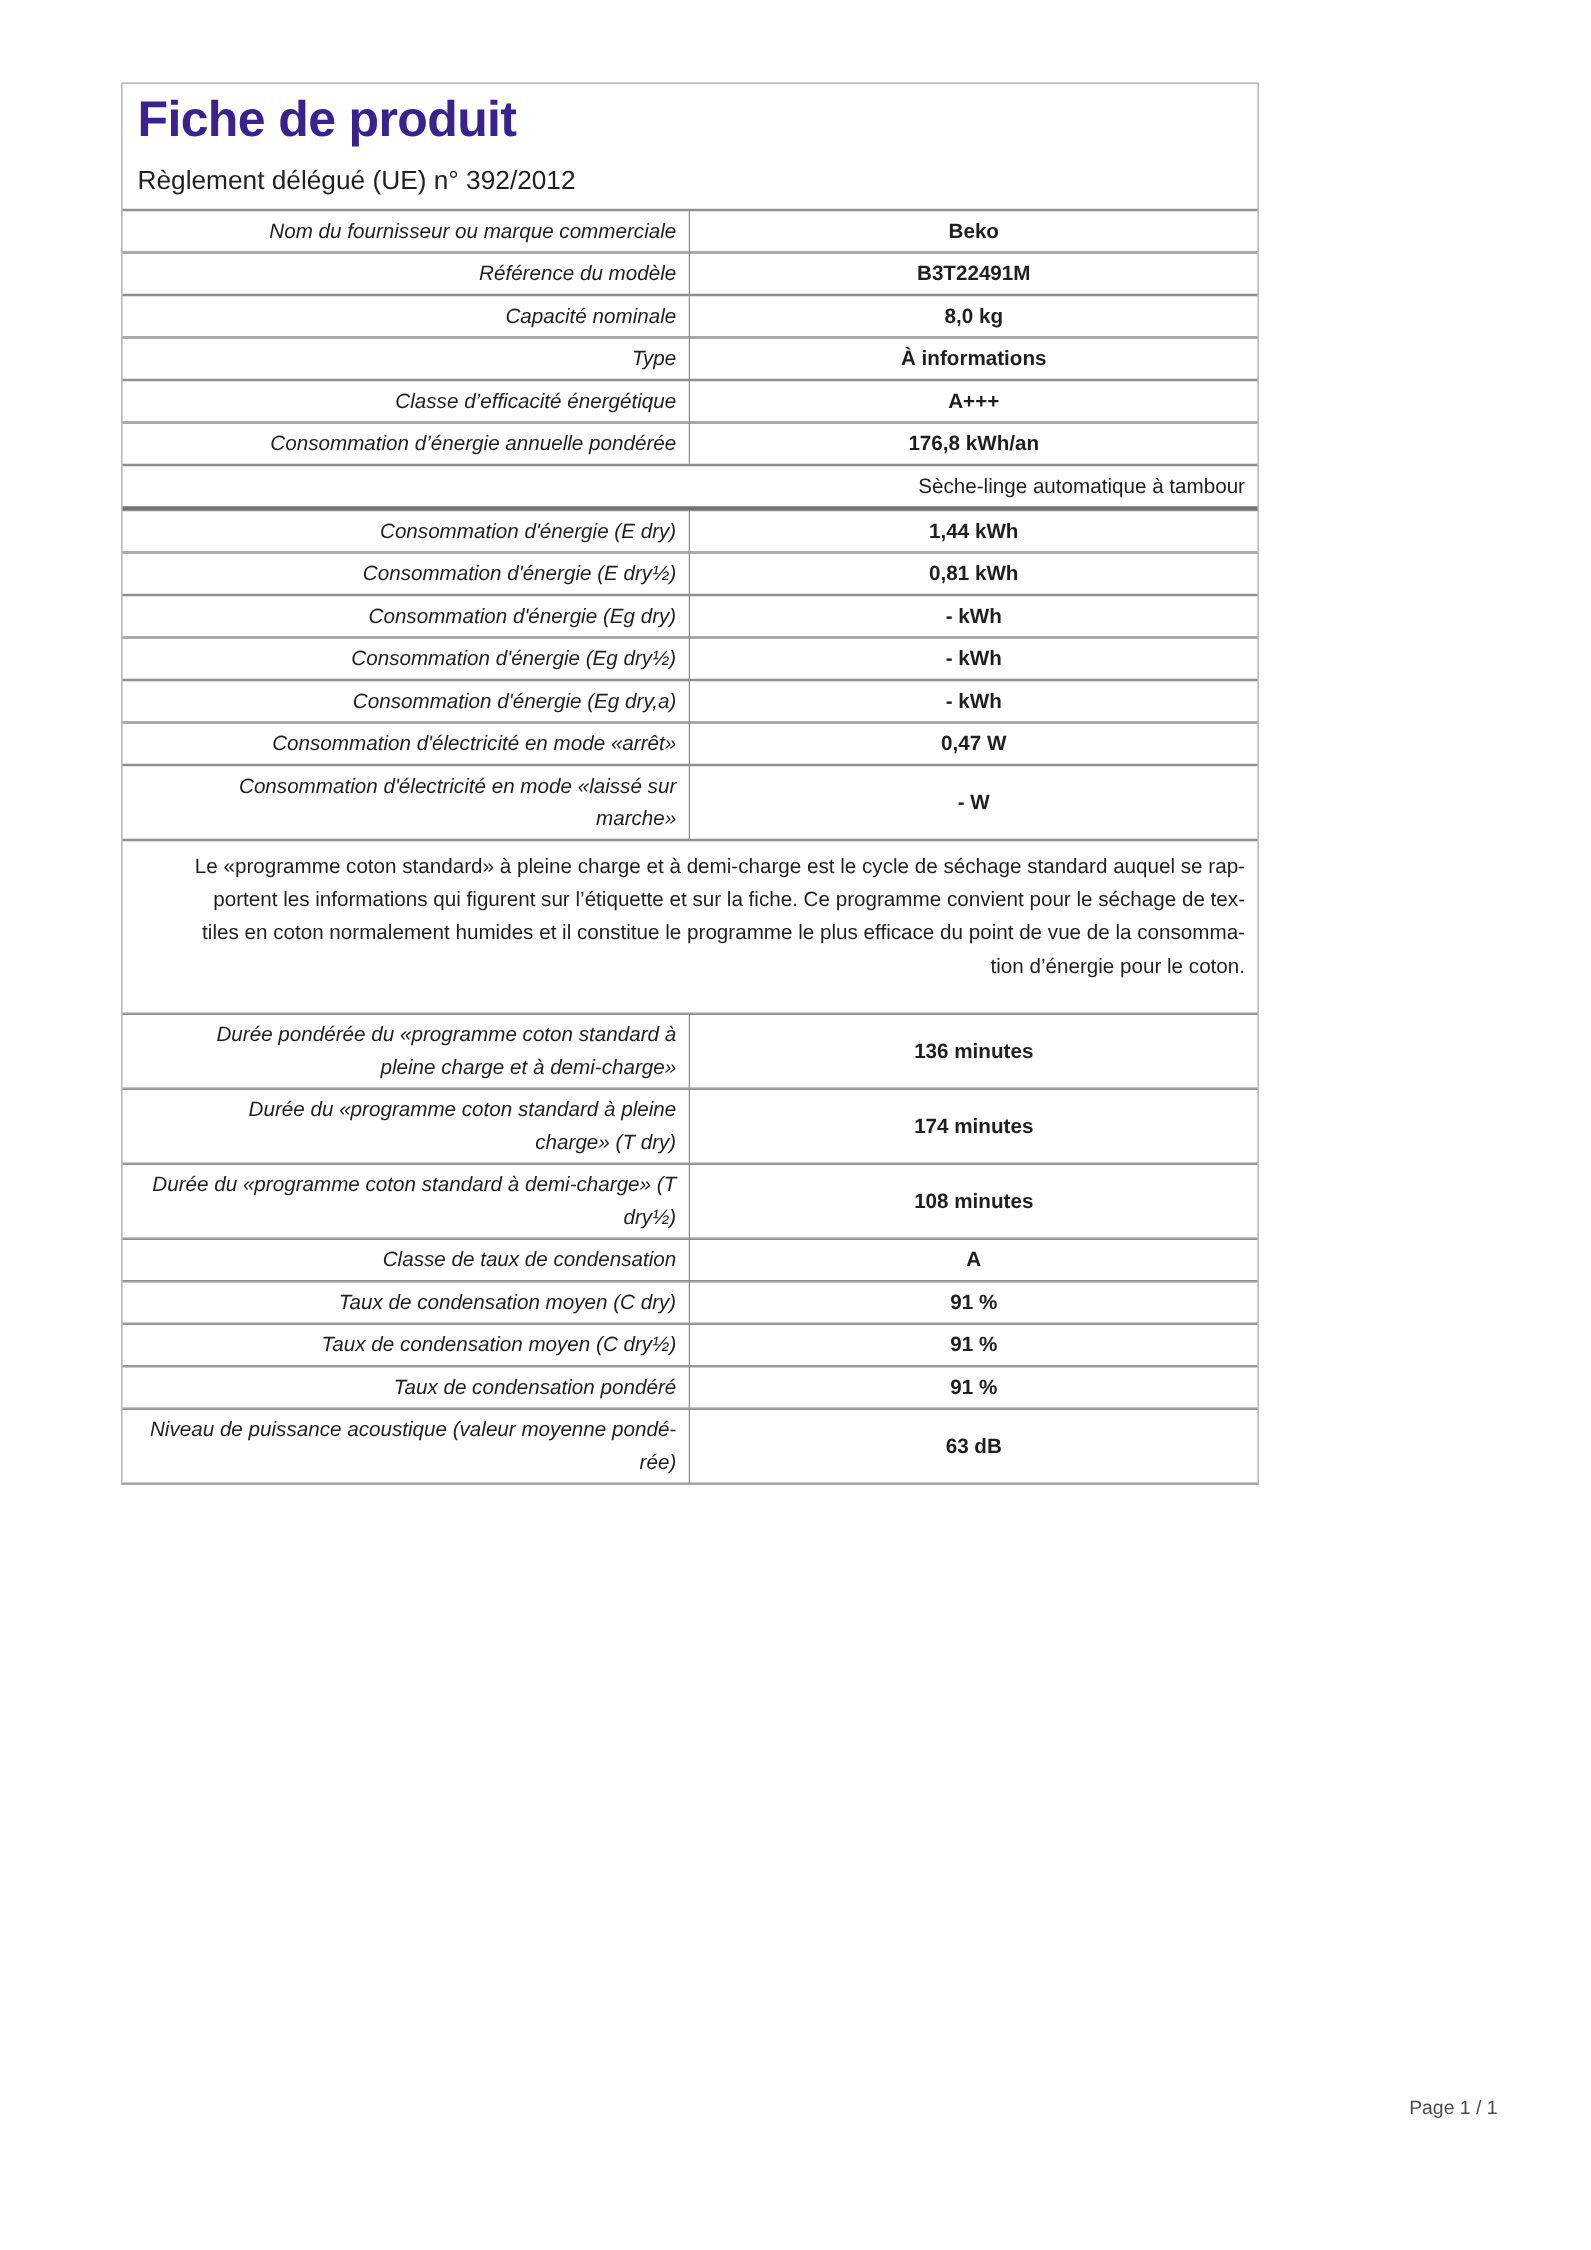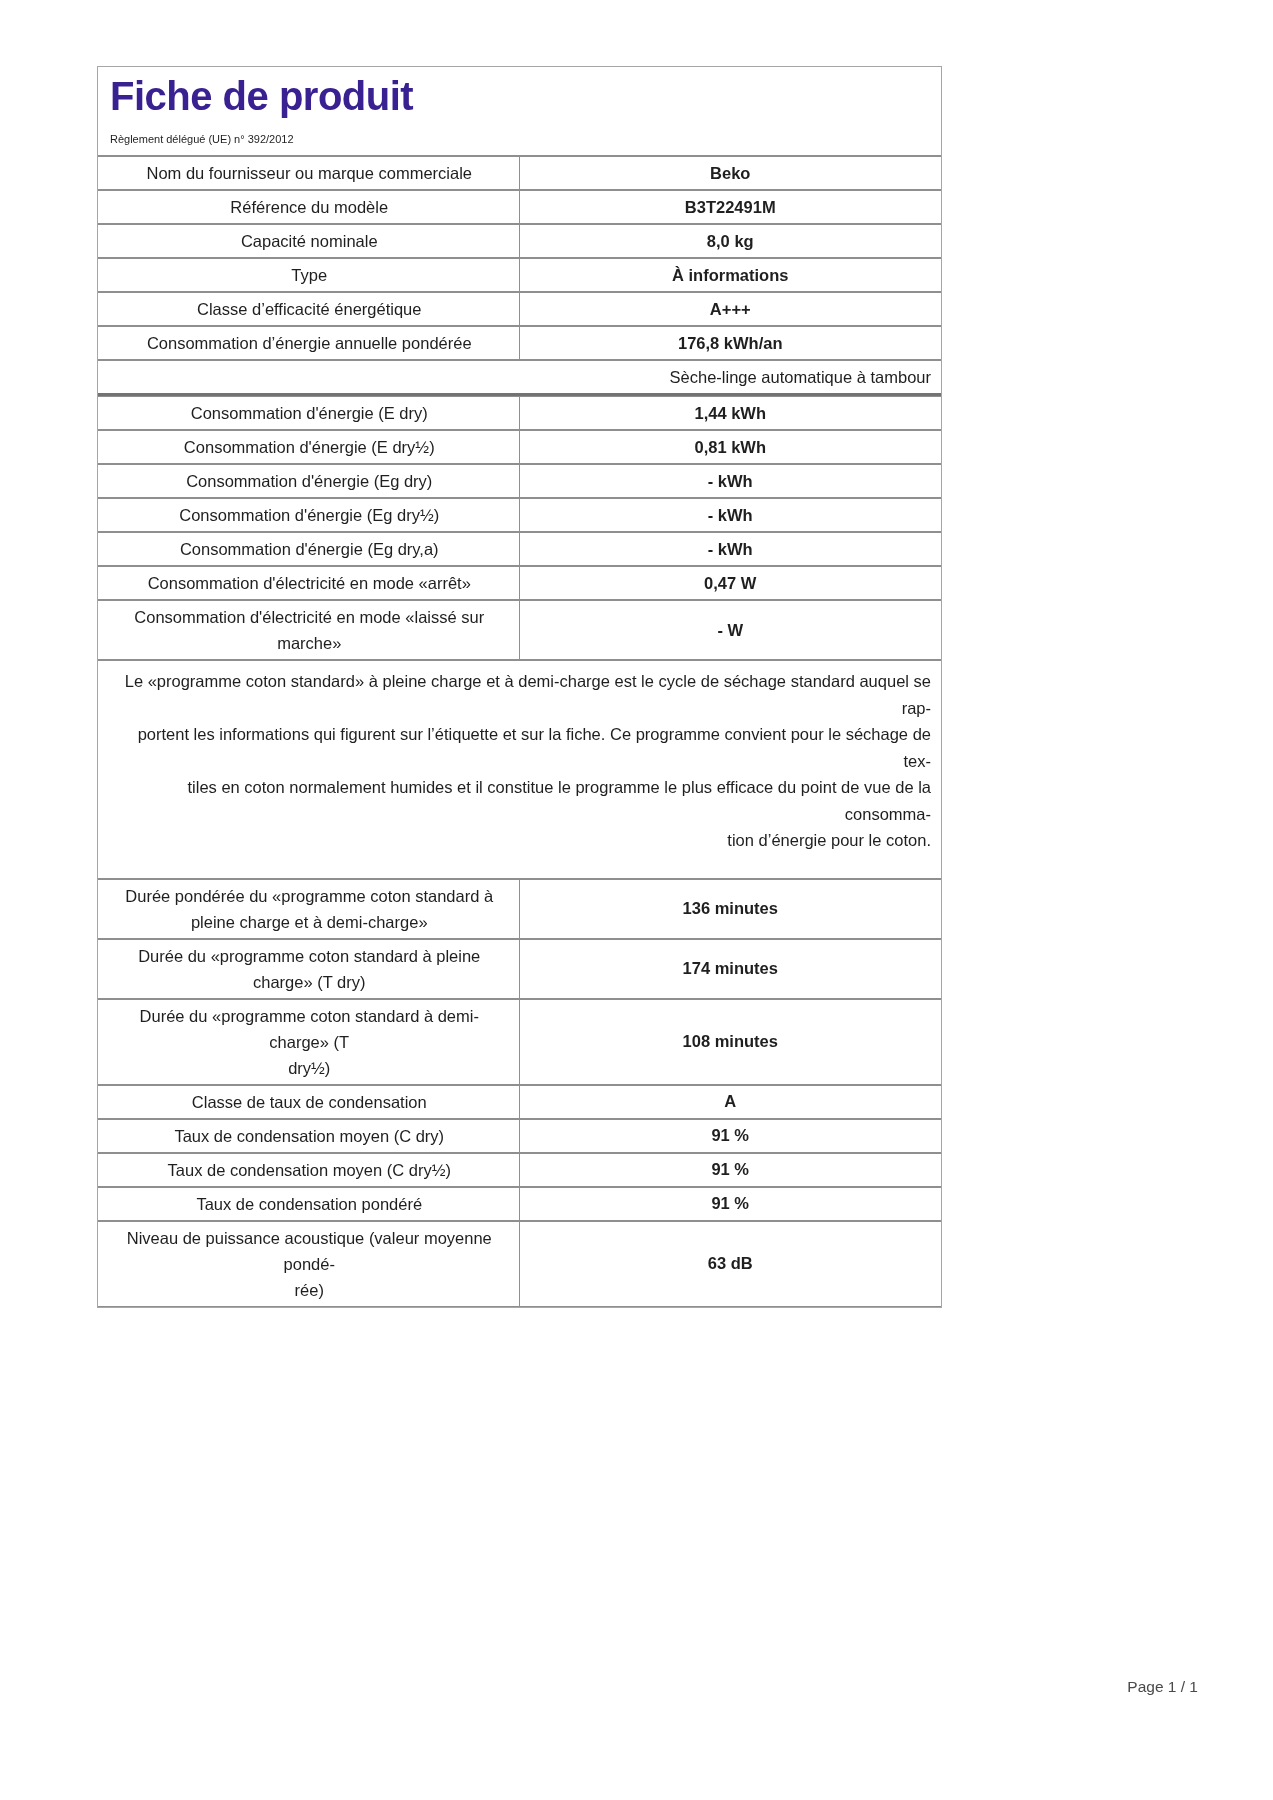--- a/index.html
+++ b/index.html
@@ -13,21 +13,21 @@
     position: relative;
     width: 1273px;
     height: 1800px;
     background: #ffffff;
     overflow: hidden;
   }
   .sheet {
     position: absolute;
     left: 97px;
     top: 66px;
-    width: 845px;
+    width: 910px;
     border: 1px solid #a6a6a6;
     box-sizing: border-box;
   }
   table.spec {
     width: 100%;
     border-spacing: 0;
     table-layout: fixed;
   }
   table.spec td {
     box-sizing: border-box;
@@ -41,32 +41,33 @@
   .title {
     margin: 0;
     font-size: 40px;
     font-weight: bold;
     color: #3a2191;
     line-height: 1.15;
     letter-spacing: -0.5px;
   }
   .regulation {
     margin: 14px 0 0 0;
-    font-size: 11px;
+    font-size: 21px;
     color: #1f1f1f;
   }
   td.label {
     width: 459px;
     padding: 3px 10px 3px 12px;
     border-right: 1px solid #8f8f8f;
     border-top: 1px solid #8f8f8f;
     border-bottom: 1px solid #8f8f8f;
     line-height: 26px;
     white-space: pre-line;
-    text-align: center;
+    text-align: right;
+    font-style: italic;
   }
   td.value {
     padding: 3px 0;
     border-top: 1px solid #8f8f8f;
     border-bottom: 1px solid #8f8f8f;
     text-align: center;
     font-weight: bold;
   }
   td.full {
     padding: 3px 10px 3px 12px;

